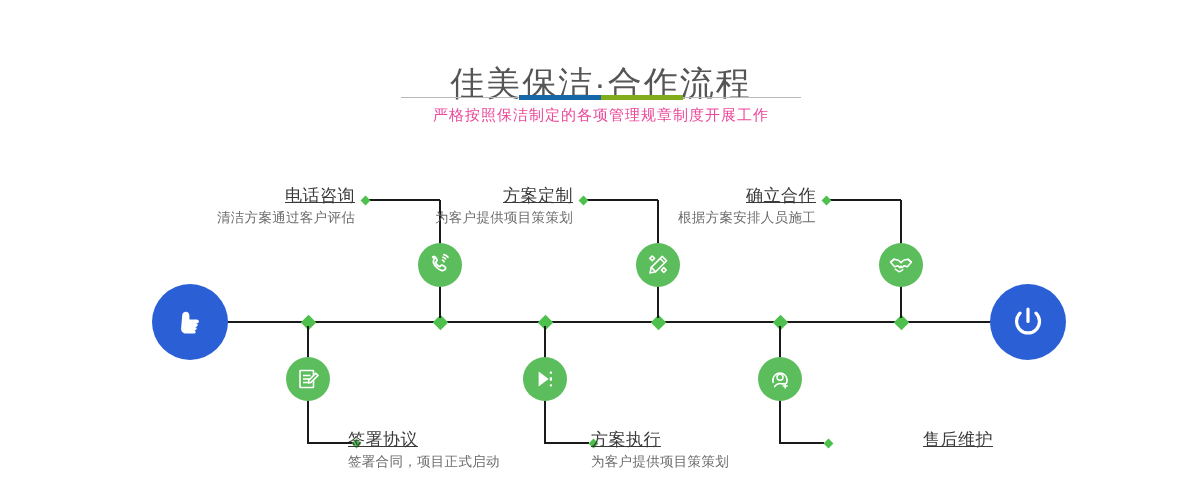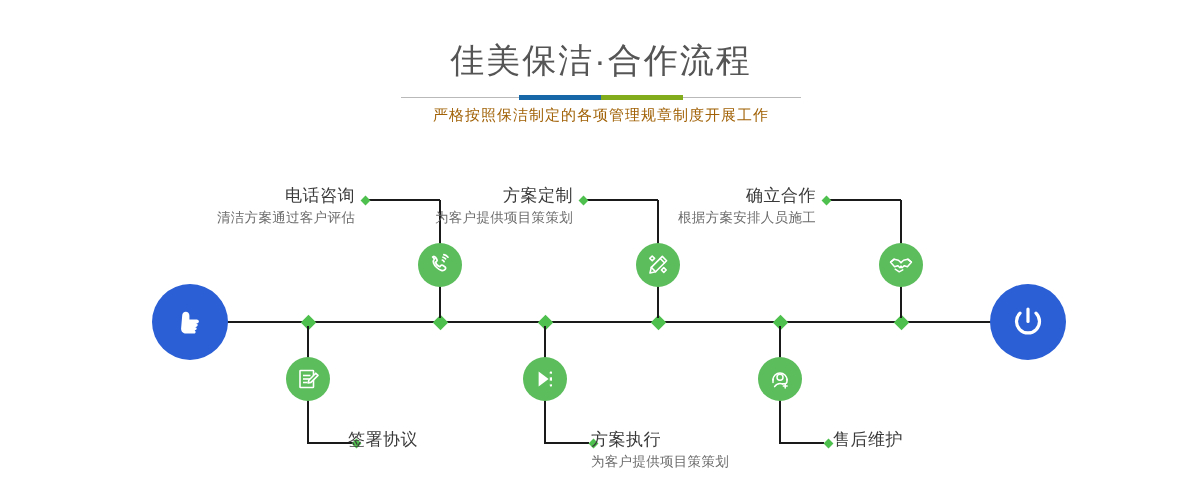--- a/index.html
+++ b/index.html
@@ -11,37 +11,37 @@
     font-family: "Liberation Sans", "DejaVu Sans", sans-serif;
     overflow: hidden;
     position: relative;
   }
   #stage { position: absolute; left: 0; top: 0; width: 1202px; height: 502px; }
 
   
   .header { position: absolute; left: 0; top: 0; width: 1202px; text-align: center; }
   .page-title {
     font-size: 34px; color: #555555; letter-spacing: 2px;
-    line-height: 1; margin: 0; padding-top: 43px; font-weight: normal;
+    line-height: 1; margin: 0; padding-top: 66px; font-weight: normal;
   }
   .divider {
     position: absolute; left: 401px; top: 95px; width: 400px; height: 6px;
   }
   .divider .rule {
     position: absolute; left: 0; top: 2px; width: 400px; height: 1px; background: #b9b9b9;
   }
   .divider .seg-blue {
     position: absolute; left: 118px; top: 0px; width: 82px; height: 5px; background: #1667a8;
   }
   .divider .seg-green {
     position: absolute; left: 200px; top: 0px; width: 82px; height: 5px; background: #82ac1b;
   }
   .page-subtitle {
     position: absolute; left: 0; top: 106px; width: 1202px; text-align: center;
-    font-size: 15px; color: #a16207; letter-spacing: 1px;
+    font-size: 15px; color: #ec4899; letter-spacing: 1px;
   }
 
   
   .axis {
     position: absolute; left: 190px; top: 321px; width: 840px; height: 2px;
     background: #1a1a1a;
   }
   .endpoint {
     position: absolute; width: 76px; height: 76px; border-radius: 50%;
     background: #2a5fd6; display: flex; align-items: center; justify-content: center;
@@ -61,21 +61,21 @@
     position: absolute; width: 11px; height: 11px; background: #4ec04e;
     transform: rotate(45deg); left: -5.5px;
   }
   .diamond.small { width: 7px; height: 7px; left: -3.5px; }
 
   .vline { position: absolute; width: 2px; background: #1a1a1a; left: -1px; }
   .hline { position: absolute; height: 2px; background: #1a1a1a; }
 
   .label { position: absolute; white-space: nowrap; }
   .label .title {
-    font-size: 17px; color: #3a3a3a; line-height: 20px; letter-spacing: .5px;
+    font-size: 17px; color: #3a3a3a; line-height: 20px; letter-spacing: .5px; text-decoration: underline;
   }
   .label .desc {
     font-size: 13.5px; color: #6b6b6b; line-height: 20px; letter-spacing: .3px;
     margin-top: 2px;
   }
   .label.top    { text-align: right; }
   .label.bottom { text-align: left; }
 </style>
 </head>
 <body>
@@ -155,20 +155,21 @@
             <line x1="8" y1="16.5" x2="12.5" y2="16.5"></line>
             <path d="M20.8 7.2l2.2 2.2-7.0 7.0-2.8 0.6 0.6-2.8z" fill="#5bbd5b"></path>
           </g>
         </svg>
       </span>
     </div>
     <div class="hline" style="left:0px; top:120px; width:44px;"></div>
     <div class="diamond small" style="left:45px; top:117.5px;"></div>
     <div class="label bottom" style="left:40px; top:108px; width:230px;">
       <div class="title">签署协议</div>
+      <div class="desc">签署合同，项目正式启动</div>
     </div>
   </div>
 
   <div class="node" style="left:658px; top:322px;">
     <div class="diamond" style="top:-5.5px;"></div>
     <div class="vline" style="top:-122px; height:118px;"></div>
     <div class="bubble" style="top:-79px;">
       <span>
         <svg width="26" height="26" viewBox="0 0 26 26" aria-hidden="true">
           <g fill="none" stroke="#ffffff" stroke-width="1.6" stroke-linejoin="round" stroke-linecap="round">
@@ -251,18 +252,18 @@
             <circle cx="13.0" cy="11.2" r="3.0"></circle>
             <path d="M7.6 20.6c1.2-2.0 3.2-3.2 5.4-3.2 1.0 0 2.0 0.3 2.9 0.8"></path>
             <line x1="18.2" y1="18.2" x2="18.2" y2="22.0"></line>
             <line x1="16.3" y1="20.1" x2="20.1" y2="20.1"></line>
           </g>
         </svg>
       </span>
     </div>
     <div class="hline" style="left:0px; top:120px; width:44px;"></div>
     <div class="diamond small" style="left:45px; top:117.5px;"></div>
-    <div class="label bottom" style="left:53px; top:108px; width:250px;">
+    <div class="label bottom" style="left:53px; top:108px; width:250px;text-align:center;">
       <div class="title">售后维护</div>
     </div>
   </div>
 
 </div>
 
 </body></html>

